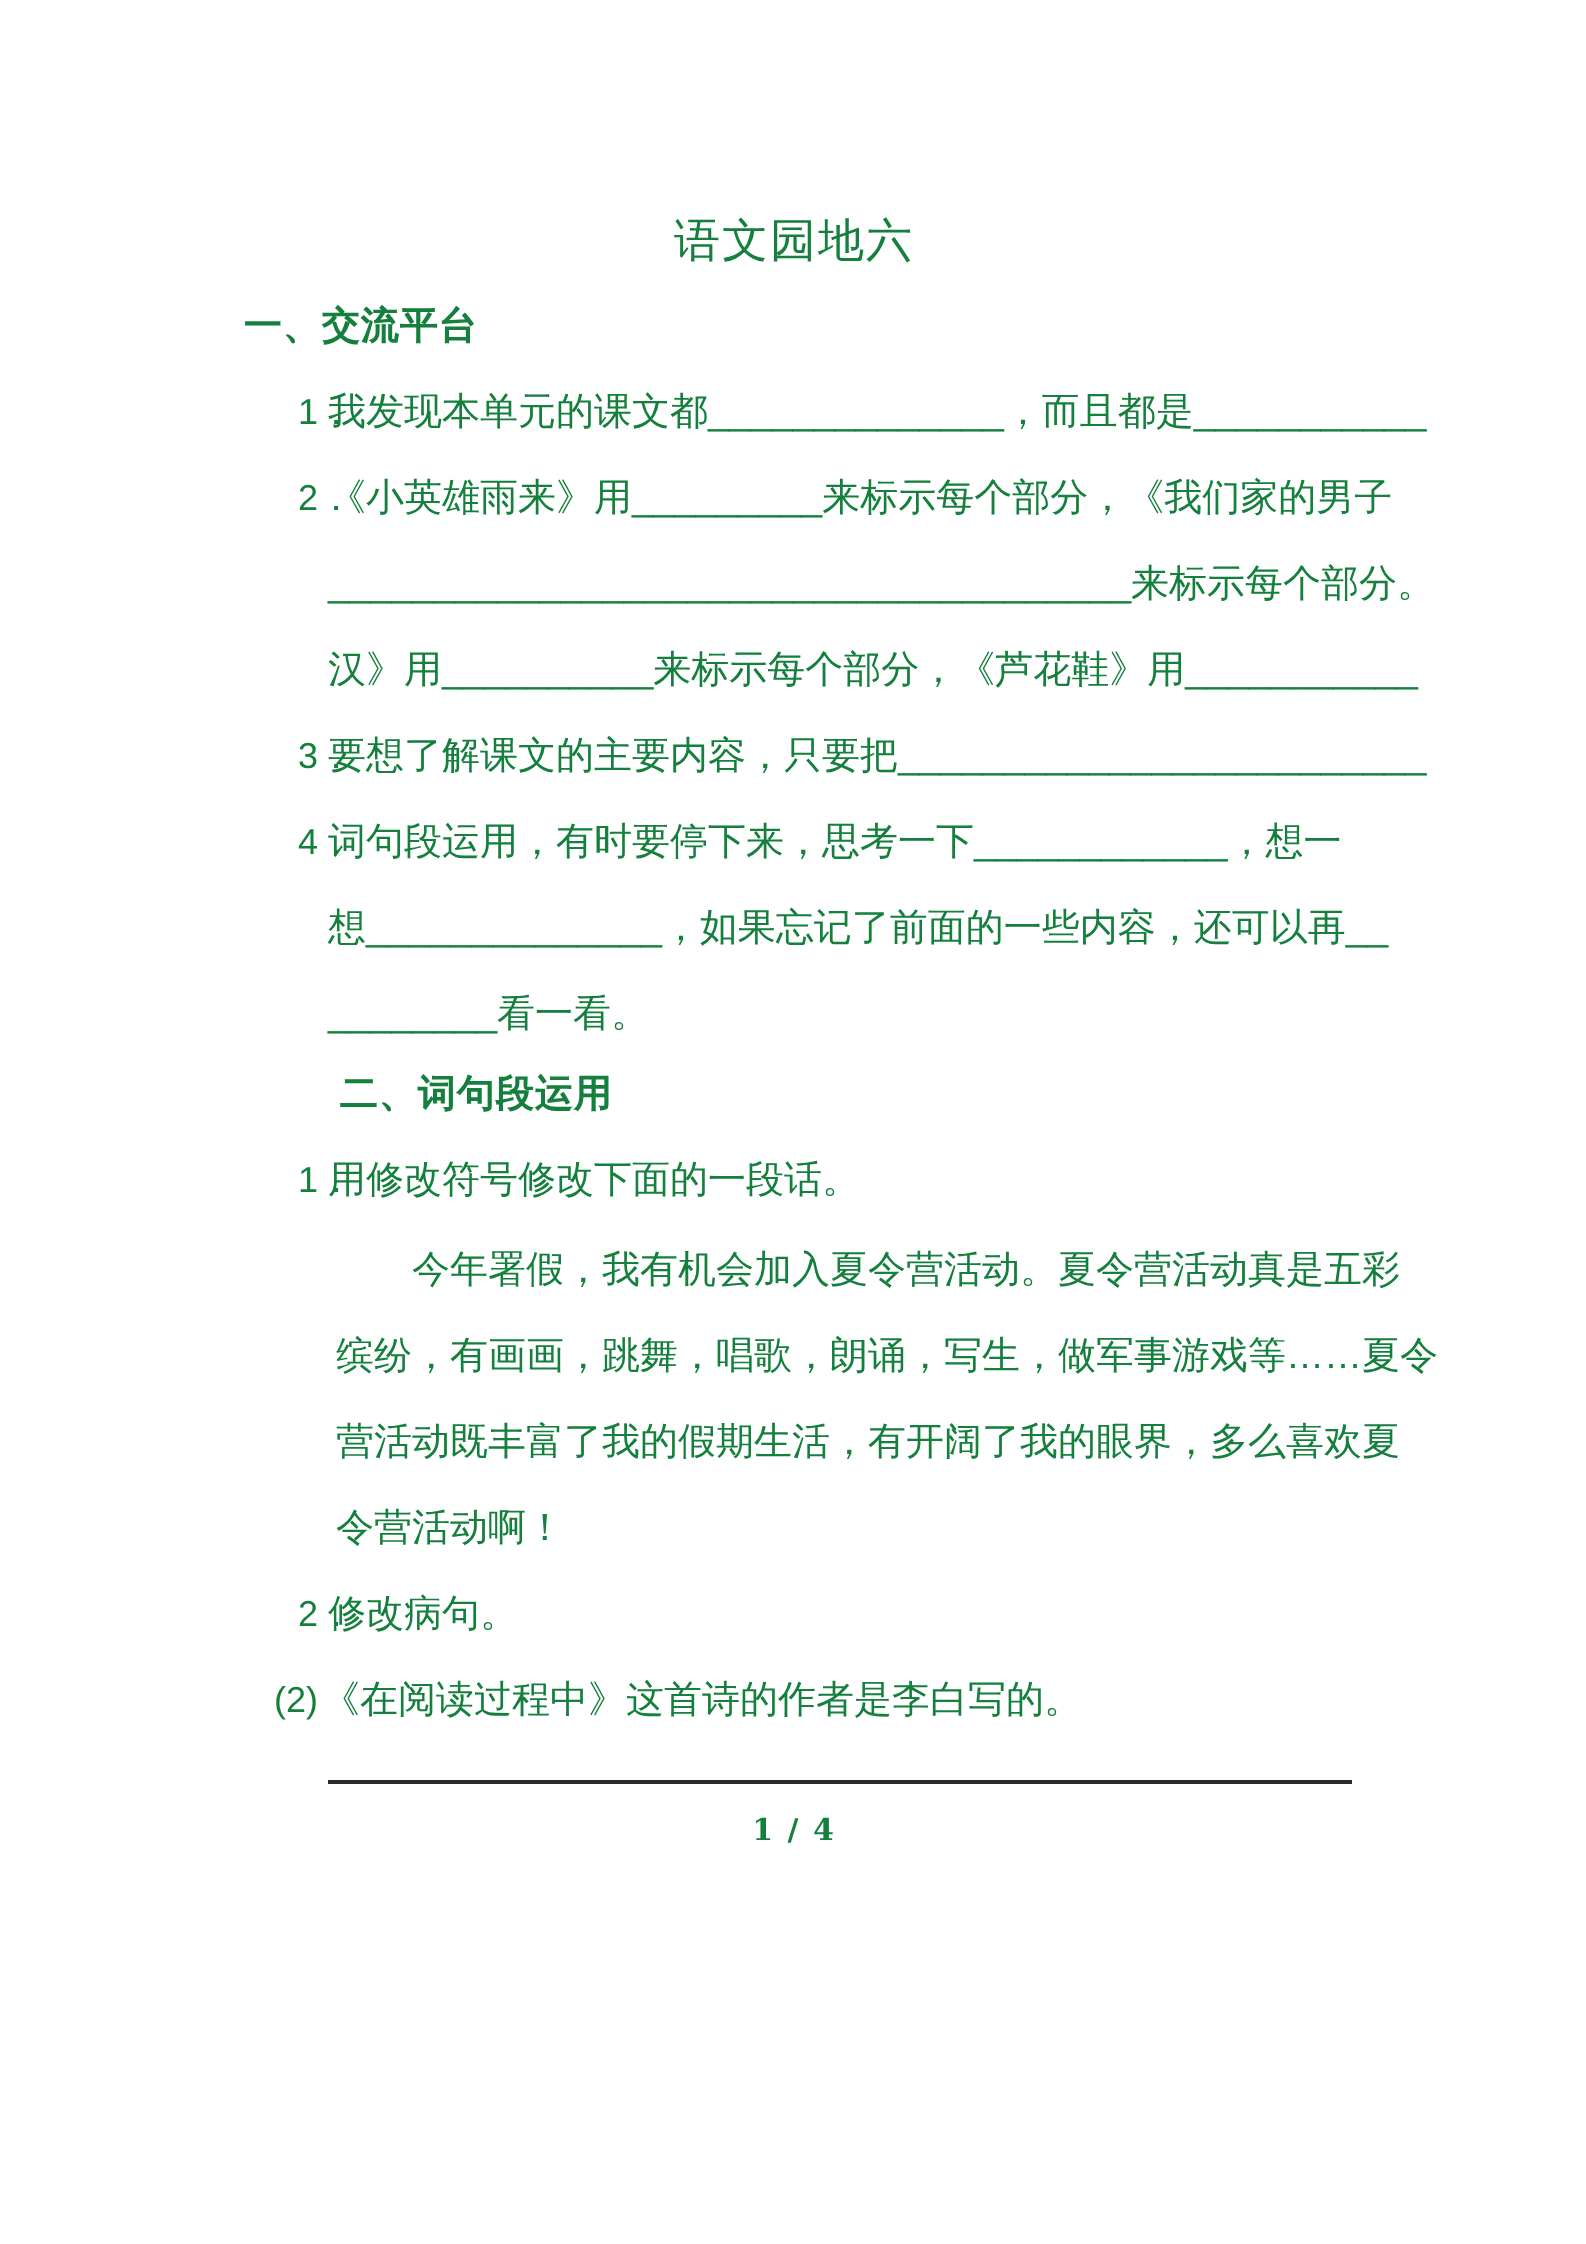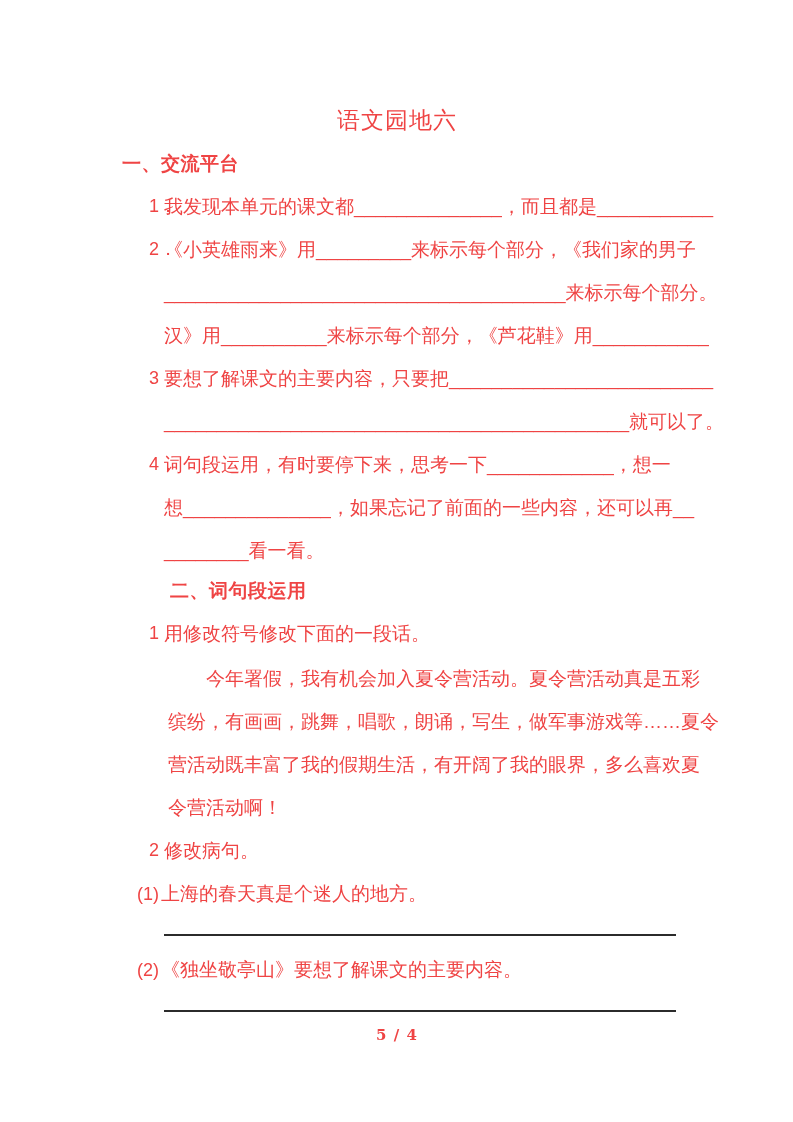--- a/index.html
+++ b/index.html
@@ -7,21 +7,21 @@
     padding: 0;
     background: #ffffff;
   }
   .page {
     position: relative;
     width: 785px;
     height: 1122px;
     box-sizing: border-box;
     margin: 0 auto;
     background: #ffffff;
-    color: #ef4444;
+    color: #15803d;
     font-family: "Liberation Sans", "DejaVu Sans", sans-serif;
     padding: 103px 117px 0 118px;
     overflow: hidden;
   }
   .doc-title {
     text-align: center;
     font-size: 23px;
     line-height: 34px;
     height: 34px;
     font-weight: 500;
@@ -110,21 +110,20 @@
   <div class="item">
     <span class="num">2．</span>
     <div class="body-line">《小英雄雨来》用_________来标示每个部分，《我们家的男子</div>
     <div class="body-line">______________________________________来标示每个部分。</div>
     <div class="body-line">汉》用__________来标示每个部分，《芦花鞋》用___________</div>
   </div>
 
   <div class="item">
     <span class="num">3．</span>
     <div class="body-line">要想了解课文的主要内容，只要把_________________________</div>
-    <div class="body-line">____________________________________________就可以了。</div>
   </div>
 
   <div class="item">
     <span class="num">4．</span>
     <div class="body-line">词句段运用，有时要停下来，思考一下____________，想一</div>
     <div class="body-line">想______________，如果忘记了前面的一些内容，还可以再__</div>
     <div class="body-line">________看一看。</div>
   </div>
 
   <div class="sec-heading second">二、词句段运用</div>
@@ -139,25 +138,21 @@
     <div class="body-line">缤纷，有画画，跳舞，唱歌，朗诵，写生，做军事游戏等……夏令</div>
     <div class="body-line">营活动既丰富了我的假期生活，有开阔了我的眼界，多么喜欢夏</div>
     <div class="body-line">令营活动啊！</div>
   </div>
 
   <div class="item">
     <span class="num">2．</span>
     <div class="body-line">修改病句。</div>
   </div>
 
+
   <div class="sub-item">
-    <div class="sub-line"><span class="sub-num">(1)</span><span>上海的春天真是个迷人的地方。</span></div>
+    <div class="sub-line"><span class="sub-num">(2)</span><span>《在阅读过程中》这首诗的作者是李白写的。</span></div>
     <div class="answer-line"></div>
   </div>
 
-  <div class="sub-item">
-    <div class="sub-line"><span class="sub-num">(2)</span><span>《独坐敬亭山》要想了解课文的主要内容。</span></div>
-    <div class="answer-line"></div>
-  </div>
-
-  <div class="footer">5 / 4</div>
+  <div class="footer">1 / 4</div>
 
 </div>
 
 </body></html>

